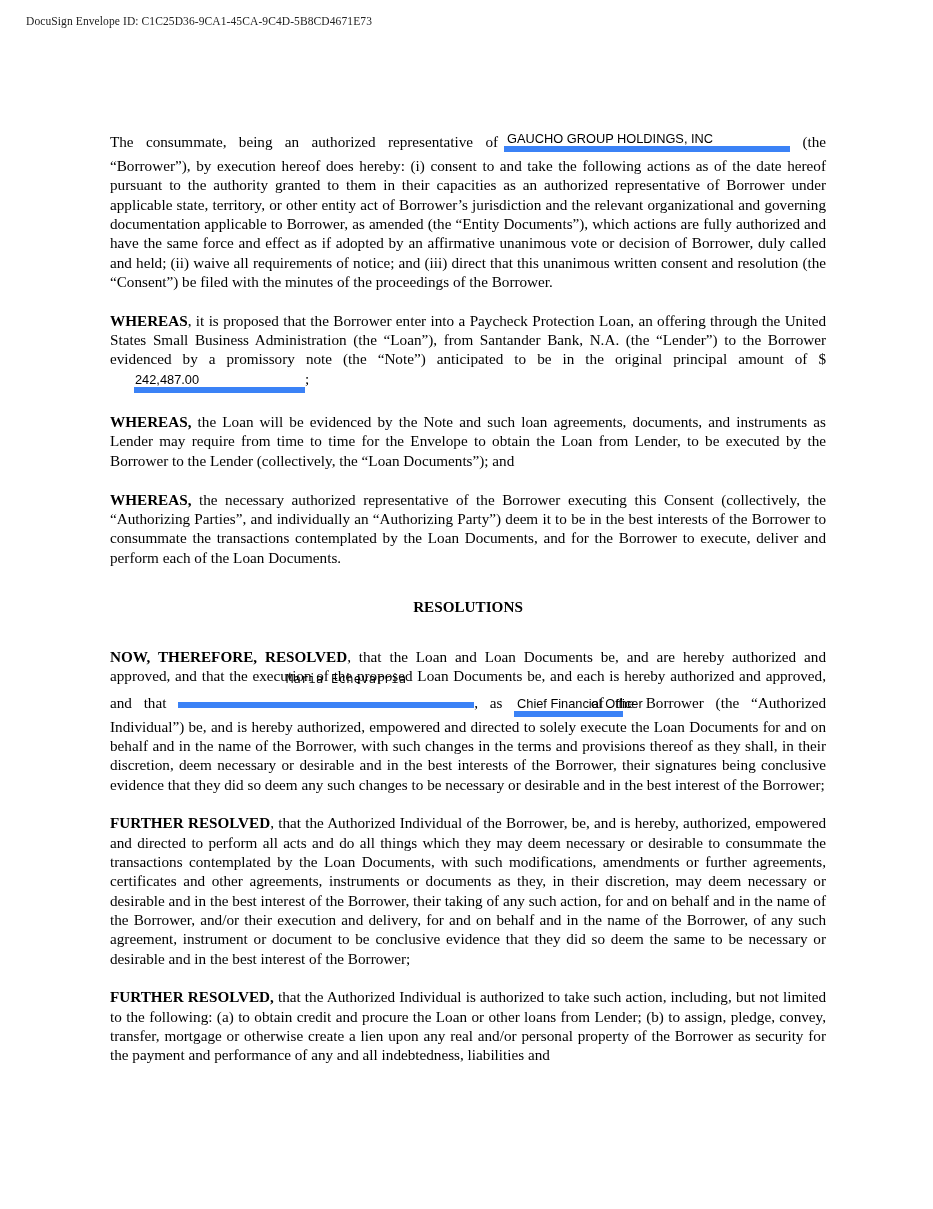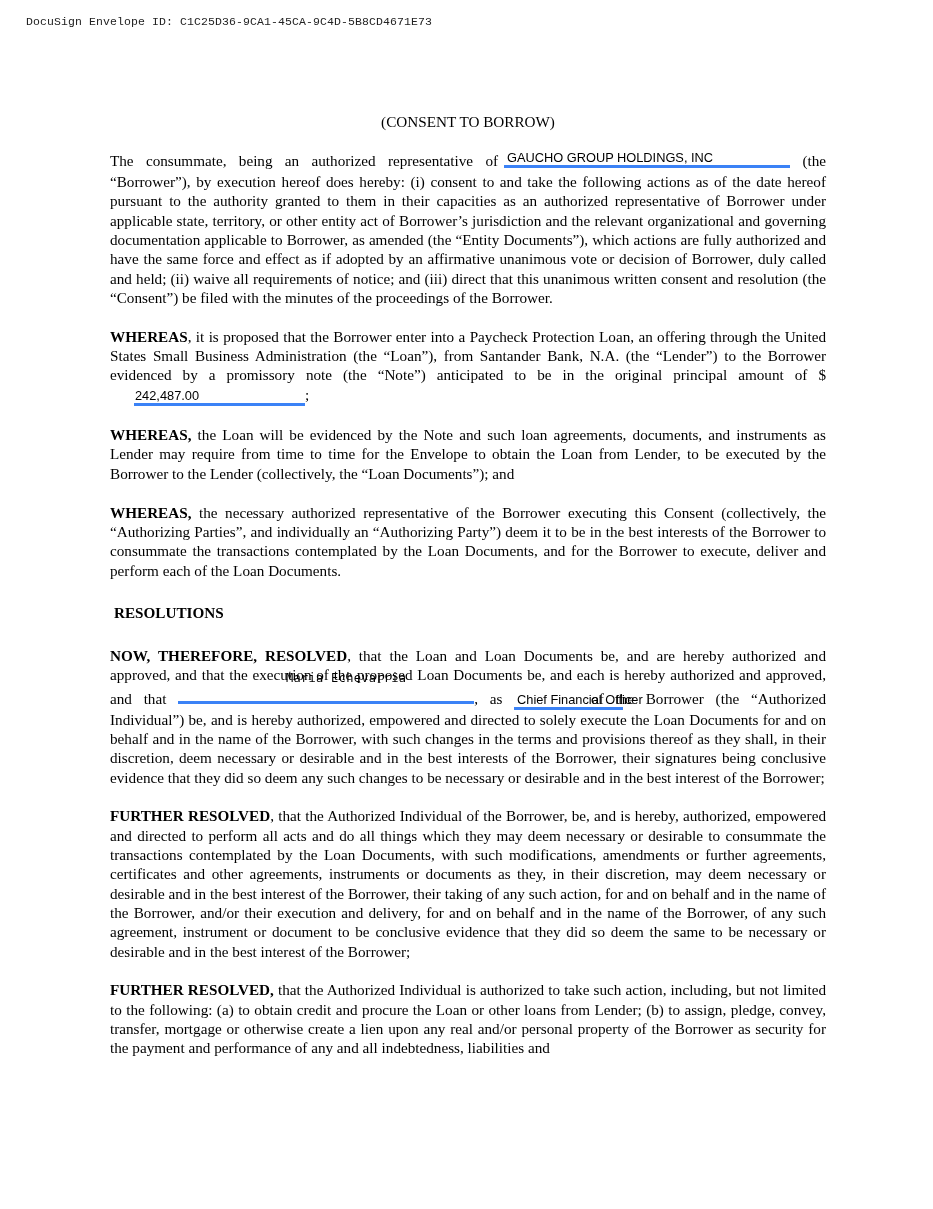--- a/index.html
+++ b/index.html
@@ -11,21 +11,21 @@
     width: 933px;
     height: 1209px;
     position: relative;
     overflow: hidden;
     color: #000000;
   }
   .envelope-id {
     position: absolute;
     left: 26px;
     top: 15px;
-    font-family: Liberation Mono, monospace;
+    font-family: Liberation Serif, serif;
     font-size: 11.5px;
     color: #222222;
     letter-spacing: 0.1px;
   }
   .page {
     position: absolute;
     left: 110px;
     top: 112px;
     width: 716px;
     font-family: "Liberation Serif", serif;
@@ -46,33 +46,33 @@
     text-align: center;
     font-size: 15.2px;
     line-height: 19px;
   }
   p {
     margin: 0;
     text-align: justify;
   }
   .para-gap { height: 19.35px; }
   .heading {
-    text-align: left;
+    text-align: center;
     font-weight: bold;
-    margin: 4px;
+    margin: 11px;
   }
   .intro-first {
     margin-top: 20px;
     position: relative;
   }
   .fill {
     font-family: "Liberation Sans", sans-serif;
     font-size: 12.8px;
     display: inline-block;
-    border-bottom: 3px solid #3b82f6;
+    border-bottom: 6px solid #3b82f6;
     line-height: 15px;
     vertical-align: baseline;
   }
   .fill-borrower {
     width: 283px;
     padding-left: 3px;
     margin-left: 6px;
     position: relative;
     top: -4px;
   }
@@ -111,21 +111,20 @@
   }
   b { font-weight: bold; }
 </style>
 </head>
 <body>
 
 <div class="envelope-id">DocuSign Envelope ID: C1C25D36-9CA1-45CA-9C4D-5B8CD4671E73</div>
 
 <div class="page">
 
-  <div class="subtitle">(CONSENT TO BORROW)</div>
 
   <p class="intro-first"><span>The consummate, being an authorized representative of</span><span class="fill fill-borrower">GAUCHO GROUP HOLDINGS, INC</span>
   <span>(the “Borrower”), by execution hereof does hereby: (i) consent to and take the following actions as of the date hereof pursuant to the authority granted to them in their capacities as an authorized representative of Borrower under applicable state, territory, or other entity act of Borrower’s jurisdiction and the relevant organizational and governing documentation applicable to Borrower, as amended (the “Entity Documents”), which actions are fully authorized and have the same force and effect as if adopted by an affirmative unanimous vote or decision of Borrower, duly called and held; (ii) waive all requirements of notice; and (iii) direct that this unanimous written consent and resolution (the “Consent”) be filed with the minutes of the proceedings of the Borrower.</span></p>
 
   <div class="para-gap"></div>
 
   <p><b>WHEREAS</b><span>, it is proposed that the Borrower enter into a Paycheck Protection Loan, an offering through the United States Small Business Administration (the “Loan”), from Santander Bank, N.A. (the “Lender”) to the Borrower evidenced by a promissory note (the “Note”) anticipated to be in the original principal amount of $</span><span class="fill fill-amount">242,487.00</span><span>;</span></p>
 
   <div class="para-gap"></div>
 

